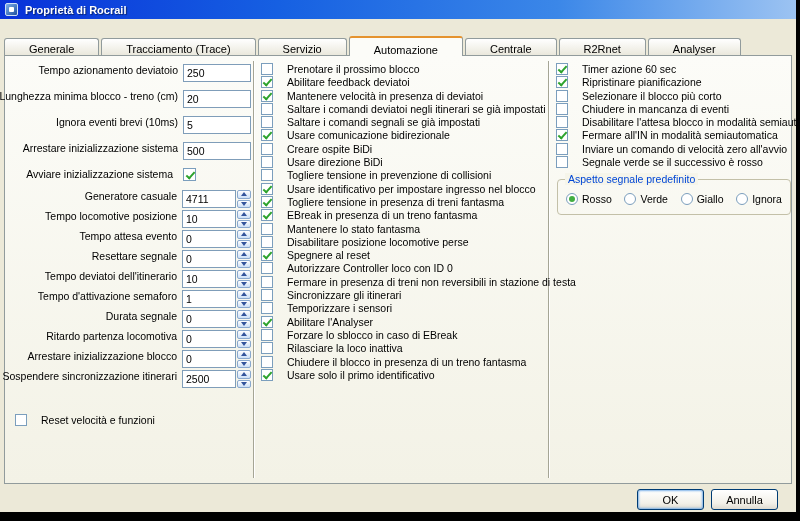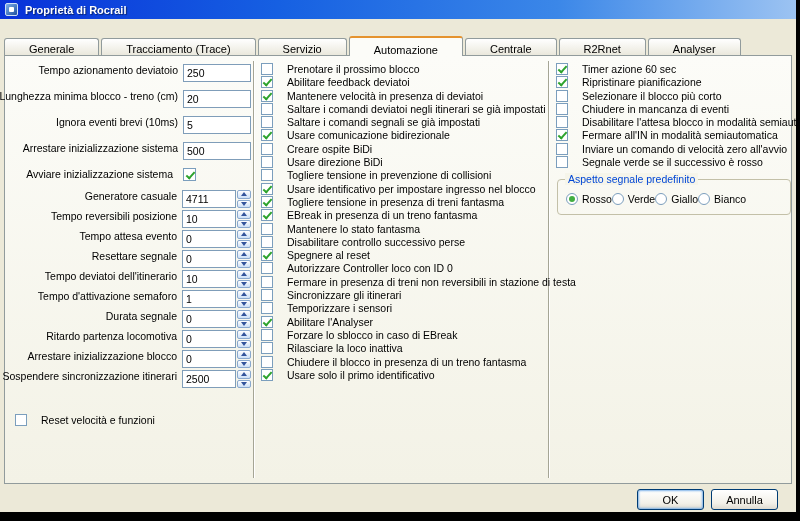--- a/index.html
+++ b/index.html
@@ -60,21 +60,21 @@
 
   
   .col-mid{position:absolute;left:256px;top:7px;width:286px}
   .col-right{position:absolute;left:551px;top:7px;width:238px}
 
   
   .groupbox{position:relative;margin-top:10px;margin-left:1px;width:234px;
     border:1px solid #C3C0A8;border-radius:4px;padding:13px 8px 9px}
   .groupbox-title{position:absolute;top:-7px;left:7px;background:#F6F5EA;padding:0 3px;
     color:var(--group_title,#0046D5);white-space:nowrap}
-  .radio-row{display:flex;align-items:center}
+  .radio-row{display:flex;justify-content:space-between;align-items:center}
   .rrow{display:flex;align-items:center;gap:4px}
   .rb{width:12px;height:12px;border-radius:50%;border:1px solid #7B9EBD;background:#fff;position:relative;flex:none}
   .rb.on::after{content:"";position:absolute;left:2px;top:2px;width:6px;height:6px;border-radius:50%;
     background:var(--radio,#41AE41)}
 
   
   .btnbar{position:absolute;right:18px;top:489px;display:flex;gap:7px}
   .btn{width:67px;height:21px;border:1px solid #003C74;border-radius:3px;
     background:linear-gradient(#FFFFFF 0%,#F2F0E8 70%,#DDDAD0 100%);font-size:11px;cursor:default}
   .btn.default{box-shadow:inset 0 0 2px 1px #7EB2E8}
@@ -159,21 +159,21 @@
           <div class="lrow srow">
             <label class="flabel">Generatore casuale</label>
             <input type="text" class="tbox" value="4711" style="">
             <span class="spin">
               <span class="sp sp-up"></span>
               <span class="sp sp-down"></span>
             </span>
           </div>
 
           <div class="lrow srow">
-            <label class="flabel">Tempo reversibili posizione</label>
+            <label class="flabel">Tempo locomotive posizione</label>
             <input type="text" class="tbox" value="10" style="">
             <span class="spin">
               <span class="sp sp-up"></span>
               <span class="sp sp-down"></span>
             </span>
           </div>
 
           <div class="lrow srow">
             <label class="flabel">Tempo attesa evento</label>
             <input type="text" class="tbox" value="0" style="">
@@ -319,21 +319,21 @@
           <span class="clabel">EBreak in presenza di un treno fantasma</span>
         </div>
 
         <div class="crow">
           <span class="cb"></span>
           <span class="clabel">Mantenere lo stato fantasma</span>
         </div>
 
         <div class="crow">
           <span class="cb"></span>
-          <span class="clabel">Disabilitare controllo successivo perse</span>
+          <span class="clabel">Disabilitare posizione locomotive perse</span>
         </div>
 
         <div class="crow">
           <span class="cb on"></span>
           <span class="clabel">Spegnere al reset</span>
         </div>
 
         <div class="crow">
           <span class="cb"></span>
           <span class="clabel">Autorizzare Controller loco con ID 0</span>
@@ -438,21 +438,21 @@
               <span class="clabel">Verde</span>
             </div>
 
             <div class="rrow">
               <span class="rb"></span>
               <span class="clabel">Giallo</span>
             </div>
 
             <div class="rrow">
               <span class="rb"></span>
-              <span class="clabel">Bianco</span>
+              <span class="clabel">Ignora</span>
             </div>
           </div>
       </div>
     </div>
   </div>
 
   <div class="btnbar">
     <button class="btn default">OK</button>
     <button class="btn">Annulla</button>
   </div>

